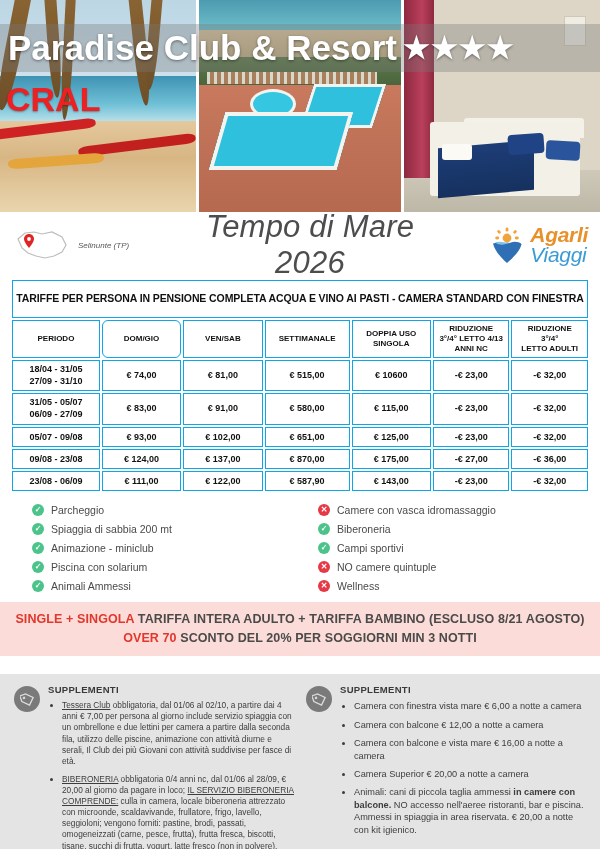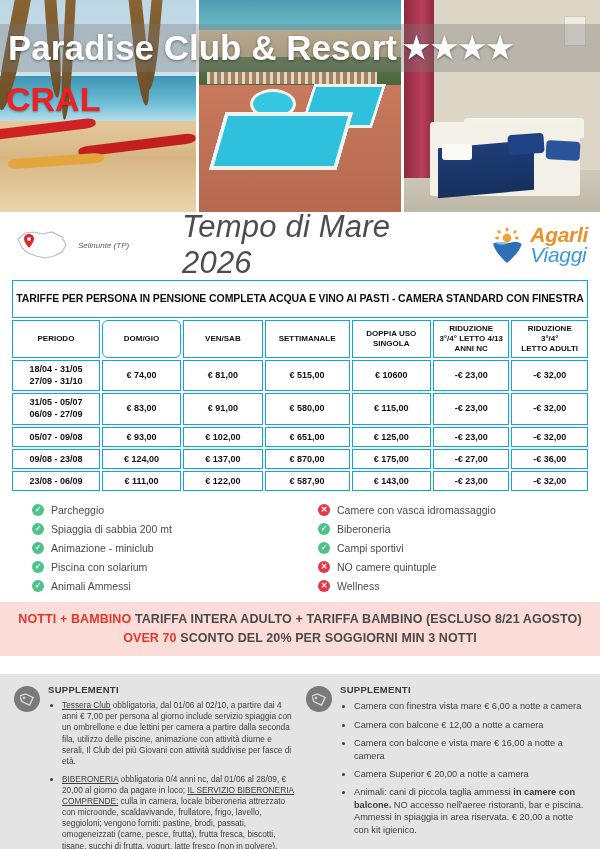--- a/index.html
+++ b/index.html
@@ -87,21 +87,21 @@
   .hero-cral { position:absolute; left:6px; top:80px; color:#ed2024; font-size:34px;
                font-weight:bold; text-shadow: 0 1px 2px rgba(0,0,0,.35); }
 
   
   .subheader { position:relative; height:66px; display:flex; align-items:center;
                padding:4px 12px; background:#fff;font-style:italic; }
   .loc { display:flex; align-items:center; gap:8px; width:170px; }
   .sicily { position:relative; width:58px; height:40px; }
   .sicily svg { display:block; }
   .loc-label { font-size:8px; color:#58595b; }
-  .main-title { flex:1; font-size:31px; color:#4d4d4d;
+  .main-title { flex:1; text-align:center; font-size:31px; color:#4d4d4d;
                 font-weight:normal; letter-spacing:.2px; }
   .brand { display:flex; align-items:center; gap:5px; width:150px; justify-content:flex-end; }
   .brand-mark { width:36px; height:40px; }
   .brand-text { line-height:0.95; }
   .brand-text .b1 { font-size:21px; font-weight:bold; color:#e8912a; letter-spacing:-.3px; }
   .brand-text .b2 { font-size:21px; font-weight:normal; color:#3b9bd4; letter-spacing:-.3px; }
 
   
   .table-wrap { margin:0 10px; }
   table.rates { width:100%; border-collapse:separate; border-spacing:2px; }
@@ -374,21 +374,21 @@
       </div>
       <div class="am-item">
         <span class="am-ico no">✕</span>
         <span>Wellness</span>
       </div>
     </div>
   </div>
 
   <div class="promo">
     <div class="promo-line">
-      <span class="hl">NOTTI + BAMBINO</span><span> TARIFFA INTERA ADULTO + TARIFFA BAMBINO (ESCLUSO 8/21 AGOSTO)</span>
+      <span class="hl">SINGLE + SINGOLA</span><span> TARIFFA INTERA ADULTO + TARIFFA BAMBINO (ESCLUSO 8/21 AGOSTO)</span>
     </div>
     <div class="promo-line">
       <span class="hl">OVER 70</span><span> SCONTO DEL 20% PER SOGGIORNI MIN 3 NOTTI</span>
     </div>
   </div>
 
   <div class="gap-white"></div>
 
   <div class="supps">
 

